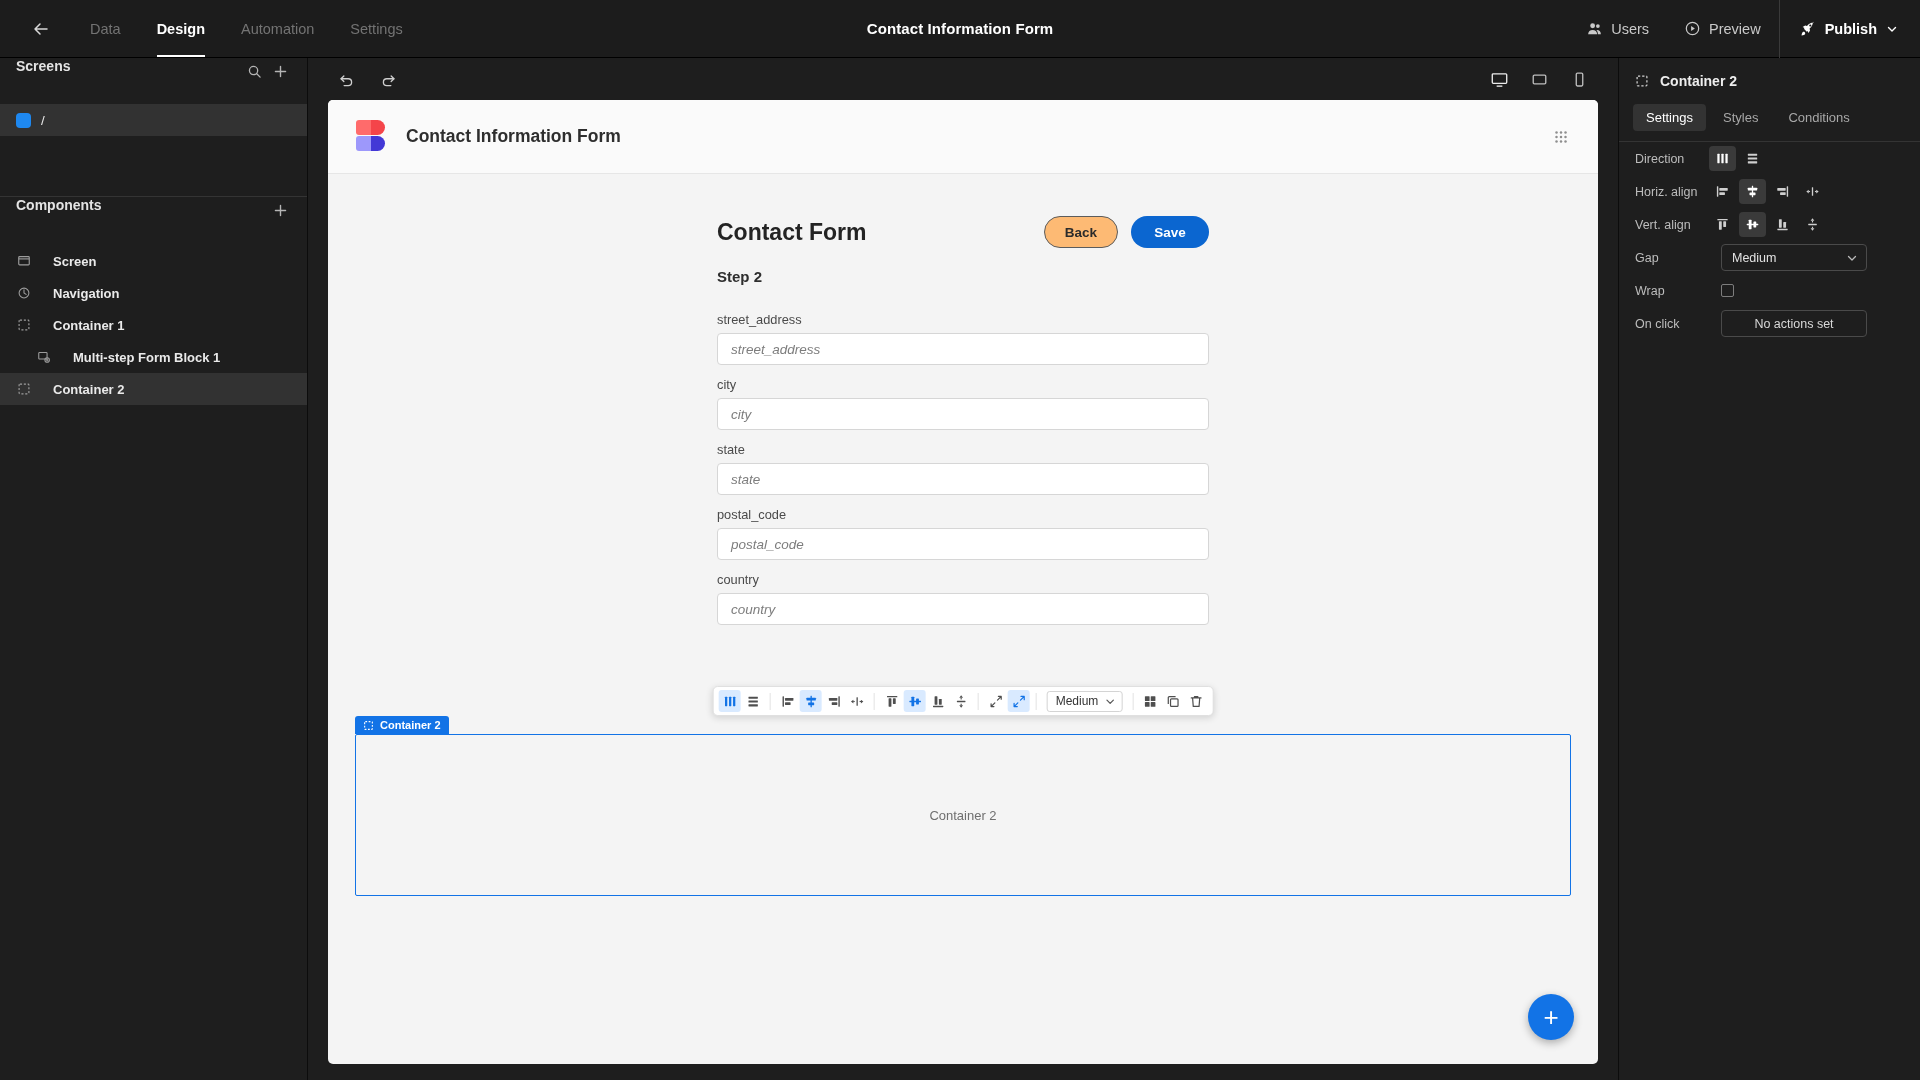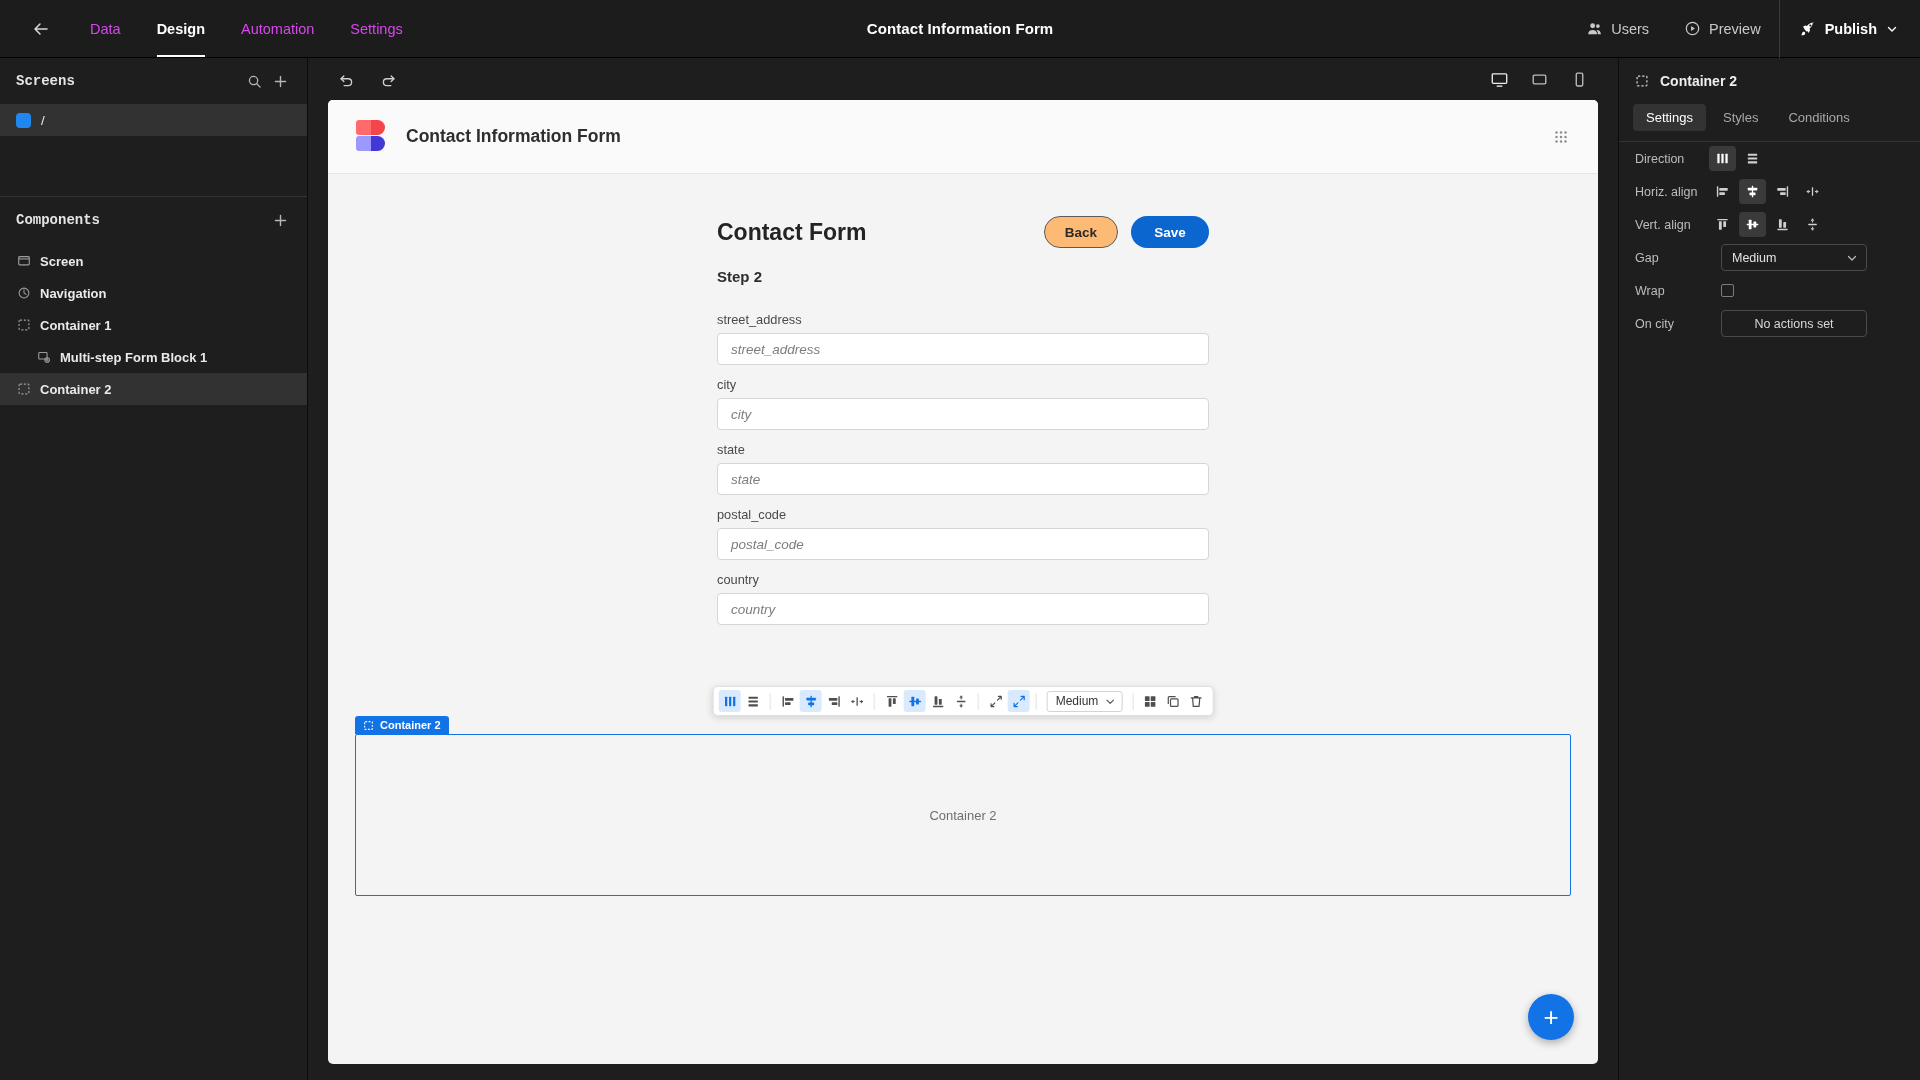--- a/index.html
+++ b/index.html
@@ -12,21 +12,21 @@
 
   
   .topbar {
     height: 58px; background: #1c1c1c; display: flex; align-items: center;
     position: relative; flex: 0 0 58px; border-bottom: 1px solid #000;
   }
   .back-arrow { width: 46px; display: flex; align-items: center; justify-content: center;
     margin-left: 18px; cursor: pointer; }
   .topnav { display: flex; align-items: center; gap: 0px; margin-left: 8px; height: 100%; }
   .topnav-item {
-    color: #d946ef; font-size: 14.5px; padding: 0 18px; height: 100%;
+    color: #737373; font-size: 14.5px; padding: 0 18px; height: 100%;
     display: flex; align-items: center; cursor: pointer; position: relative;
   }
   .topnav-item.active { color: #fff; font-weight: bold; }
   .topnav-item.active:after {
     content: ""; position: absolute; left: 18px; right: 18px; bottom: 0; height: 2px; background: #fff;
   }
   .app-title {
     position: absolute; left: 50%; transform: translateX(-50%);
     color: #fff; font-size: 15px; font-weight: bold; letter-spacing: .1px;
   }
@@ -37,38 +37,38 @@
   .publish { display: flex; align-items: center; gap: 9px; color: #fff; font-size: 14.5px;
     font-weight: bold; padding: 0 22px 0 20px; cursor: pointer; height: 100%; }
 
   
   .body-row { flex: 1; display: flex; min-height: 0; }
 
   
   .leftpanel { width: 308px; background: #1e1e1e; display: flex; flex-direction: column;
     border-right: 1px solid #0c0c0c; flex: 0 0 308px; }
   .panel-head {
-    height: 46px; display: flex; align-items: center; padding: 0 14px 0 16px;
-    color: #e4e4e4; font-size: 14px; font-weight: bold; font-family: Liberation Mono, monospace;
+    height: 46px; display: flex; padding: 0 14px 0 16px;
+    color: #e4e4e4; font-size: 14px; font-weight: bold;
   }
   .panel-head .spacer { flex: 1; }
   .panel-head .icobtn { width: 26px; height: 26px; display: flex; align-items: center;
     justify-content: center; cursor: pointer; color: #b5b5b5; }
   .screens-list { padding-bottom: 4px; }
   .screen-row {
     height: 32px; display: flex; align-items: center; gap: 10px; padding: 0 16px;
     background: #323232; cursor: pointer;
   }
   .screen-chip { width: 15px; height: 15px; border-radius: 4px; background: #1e88f0; flex: 0 0 15px; }
   .screen-row span { color: #e8e8e8; font-size: 13.5px; }
   .screens-spacer { height: 56px; }
   .panel-sep { height: 1px; background: #343434; }
   .comp-list { padding-top: 2px; }
   .comp-row {
-    height: 32px; display: flex; align-items: center; gap: 8px; padding: 0 16px;
+    height: 32px; display: flex; align-items: center; gap: 21px; padding: 0 16px;
     color: #eaeaea; font-size: 13px; font-weight: bold; cursor: pointer;
   }
   .comp-row.selected { background: #323232; }
   .comp-row.indent { padding-left: 36px; }
   .comp-ico { width: 16px; height: 16px; flex: 0 0 16px; display: flex;
     align-items: center; justify-content: center; color: #9d9d9d; }
 
   
   .center { flex: 1; background: #1e1e1e; display: flex; flex-direction: column; min-width: 0; }
   .canvas-toolbar { height: 42px; display: flex; align-items: center; padding: 0 26px;
@@ -677,19 +677,19 @@
           </span>
         </div>
       </div>
 
       <div class="prop-row">
         <div class="prop-label">Wrap</div>
         <div class="chk"></div>
       </div>
 
       <div class="prop-row">
-        <div class="prop-label">On city</div>
+        <div class="prop-label">On click</div>
         <div class="act-box">No actions set</div>
       </div>
     </div>
 
   </div>
 </div>
 
 </body></html>

